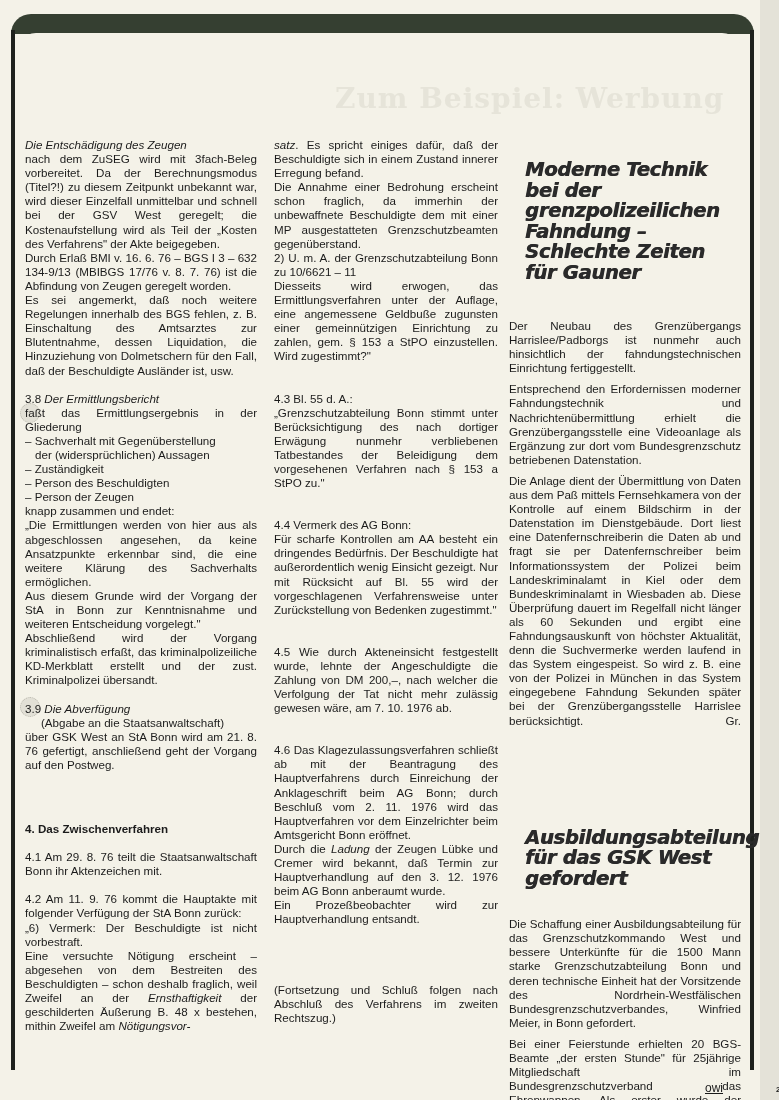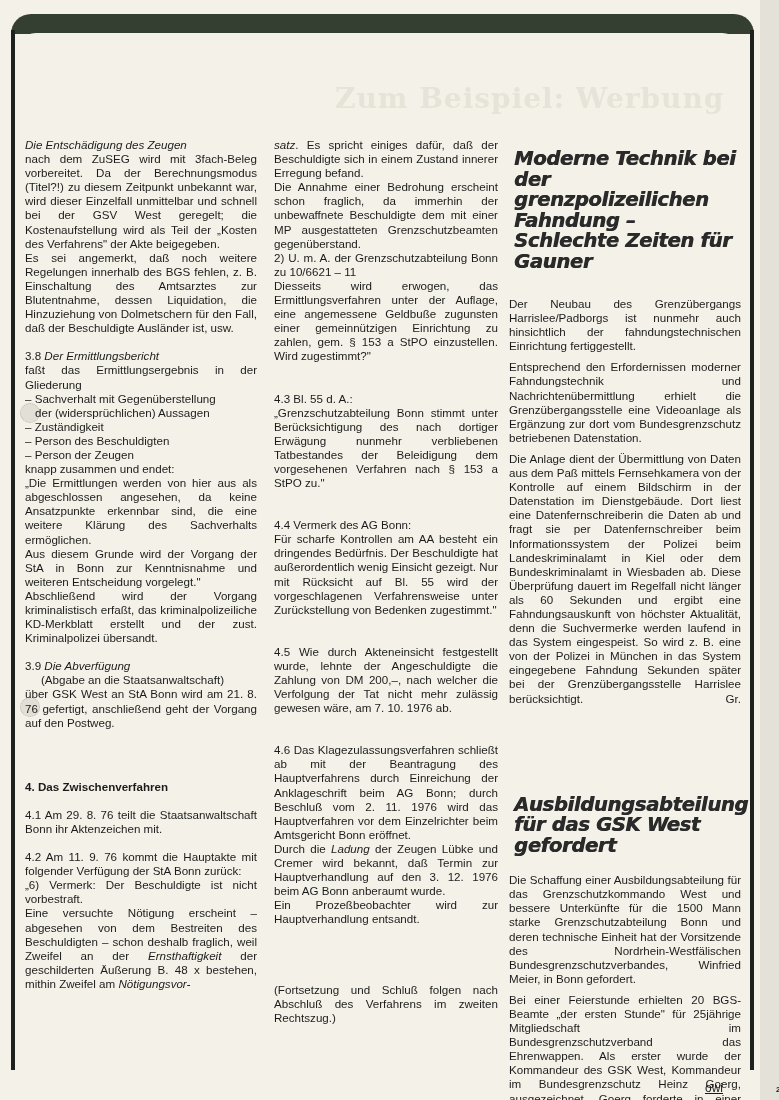--- a/index.html
+++ b/index.html
@@ -56,21 +56,21 @@
   .it { font-style:italic;margin-top:32px; }
   .b { font-weight:bold; }
   .dash { padding-left:10px; text-indent:-10px; }
   .dash-cont { padding-left:10px; }
   .indent { text-indent:16px; }
   .headline {
     font-family:"DejaVu Sans", sans-serif;
     font-weight:bold; font-style:italic;
     font-size:19.5px; line-height:20.5px;
     color:#2a2a2a; letter-spacing:-0.3px;
-    margin:5px; text-align:left;
+    margin:16px; text-align:left;
     text-shadow:0.6px 0 0 #2a2a2a;
   }
   .pagenum {
     position:absolute; left:776px; top:1085px;
     font-size:8px; font-weight:bold; color:#1b1b1b;text-align:center;
   }
   .owi {
     position:absolute; left:705px; top:1081px;
     font-size:12px;
     text-decoration:underline;
@@ -92,20 +92,21 @@
 <div class="frame-right"></div>
 
 <div class="ghost-title">Zum Beispiel: Werbung</div>
 
 <div class="hole" style="left:20px; top:403px;"></div>
 <div class="hole" style="left:20px; top:697px;"></div>
 
 <div class="col col1">
   <p class="it">Die Entschädigung des Zeugen</p>
   <p>nach dem ZuSEG wird mit 3fach-Beleg vorbereitet. Da der Berechnungsmodus (Titel?!) zu diesem Zeitpunkt unbekannt war, wird dieser Einzelfall unmittelbar und schnell bei der GSV West geregelt; die Kostenaufstellung wird als Teil der „Kosten des Verfahrens" der Akte beigegeben.</p>
+  <p>Durch Erlaß BMI v. 16. 6. 76 – BGS I 3 – 632 134-9/13 (MBIBGS 17/76 v. 8. 7. 76) ist die Abfindung von Zeugen geregelt worden.</p>
   <p>Es sei angemerkt, daß noch weitere Regelungen innerhalb des BGS fehlen, z. B. Einschaltung des Amtsarztes zur Blutentnahme, dessen Liquidation, die Hinzuziehung von Dolmetschern für den Fall, daß der Beschuldigte Ausländer ist, usw.</p>
   <div class="gap"></div>
   <p><span>3.8</span> <span class="it">Der Ermittlungsbericht</span></p>
   <p>faßt das Ermittlungsergebnis in der Gliederung</p>
   <p class="dash">– Sachverhalt mit Gegenüberstellung</p>
   <p class="dash-cont">der (widersprüchlichen) Aussagen</p>
   <p class="dash">– Zuständigkeit</p>
   <p class="dash">– Person des Beschuldigten</p>
   <p class="dash">– Person der Zeugen</p>
   <p>knapp zusammen und endet:</p>

